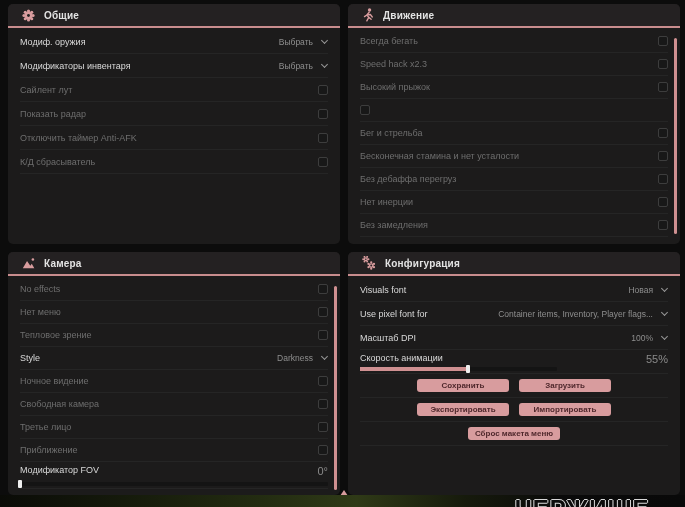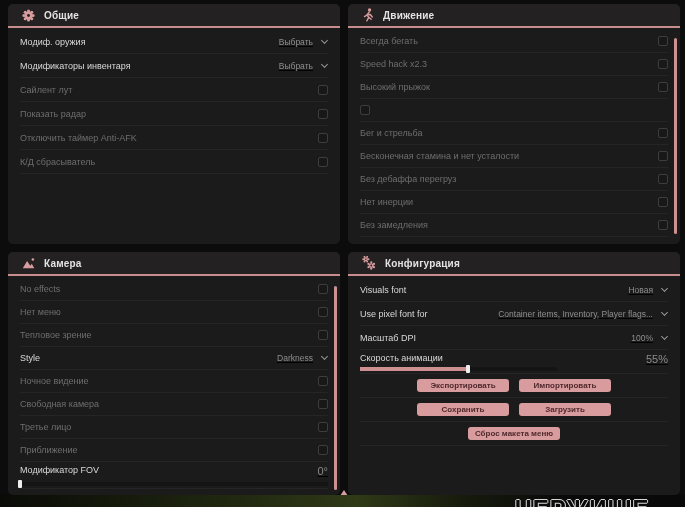--- a/index.html
+++ b/index.html
@@ -13,21 +13,21 @@
     gap:9px; padding-left:14px; border-bottom:2px solid #c98d8e; }
   .phead h2 { font-size:10px; font-weight:bold; color:#e3e3e3; letter-spacing:.2px; }
   .picon { display:flex; align-items:center; }
   .rows { position:relative; padding:2px 12px 0 12px; }
   .row { display:flex; align-items:center; justify-content:space-between;
     height:24px; border-bottom:1px solid #252525; position:relative; }
   .panel-movement .row { height:23px; }
   .panel-camera .row { height:23px; }
   .lbl { font-size:9px; color:#6e6e6e; white-space:nowrap; }
   .row.bright .lbl { color:#d9d9d9; font-weight:normal; }
-  .ctl { display:flex; align-items:center;text-decoration:underline; }
+  .ctl { display:flex; align-items:center; }
   .cb { width:10px; height:10px; border:1px solid #3d3d3d; border-radius:2px;
     background:#181818; display:inline-block; }
   .ddv { font-size:8.5px; color:#8e8e8e; white-space:nowrap; }
   .chev { width:5px; height:5px; border-right:1.5px solid #979797;
     border-bottom:1.5px solid #979797; transform:rotate(45deg);
     display:inline-block; margin:0 1px 3px 9px; }
   .sv { font-size:11px; color:#8a8a8a; }
   .slider-row { align-items:flex-start; padding-top:3px; }
   .slider-row.tall { height:27px;text-align:right; }
   .track { position:absolute; bottom:2px; left:0; height:4px; background:#141414;
@@ -320,26 +320,26 @@
               <span class="fill" style="width: 55%;"></span>
               <span class="handle" style="left: calc(55% - 2px);"></span>
             </span>
             <span class="ctl">
               <span class="sv">55%</span>
             </span>
           </div>
         </div>
       <div class="btn-area">
           <div class="btn-row">
+            <button class="pbtn">Сохранить</button>
+            <button class="pbtn">Загрузить</button>
+          </div>
+          <div class="btn-row">
             <button class="pbtn">Экспортировать</button>
             <button class="pbtn">Импортировать</button>
-          </div>
-          <div class="btn-row">
-            <button class="pbtn">Сохранить</button>
-            <button class="pbtn">Загрузить</button>
           </div>
           <div class="btn-row">
             <button class="pbtn">Сброс макета меню</button>
           </div>
         </div>
     </section>
 
   </div>
 
   <span class="corner-tri"></span>

